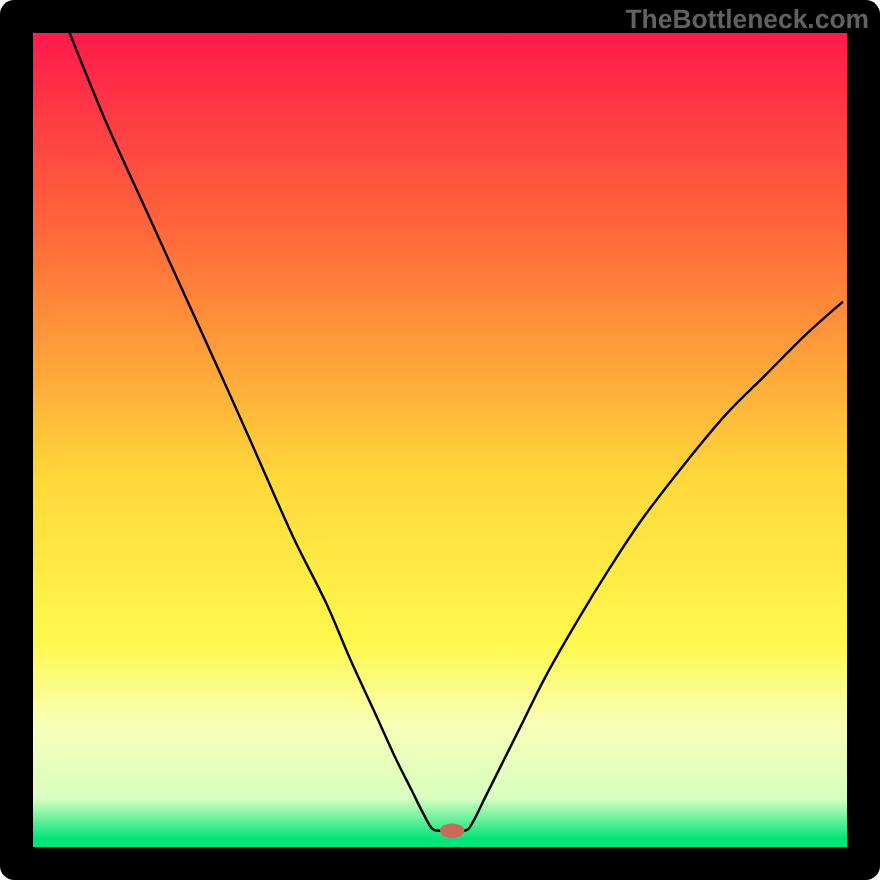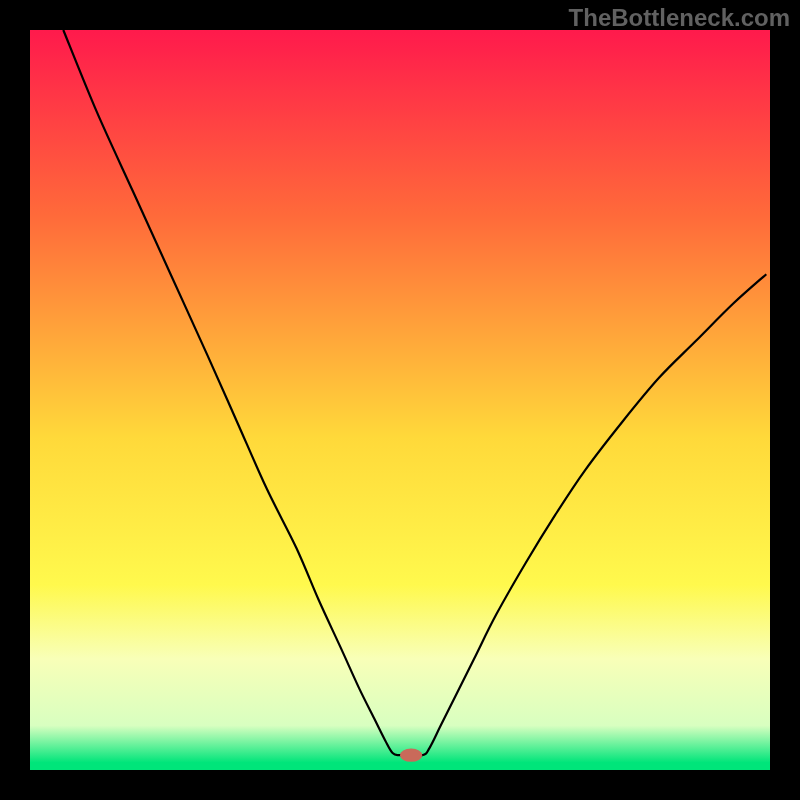--- a/index.html
+++ b/index.html
@@ -7,20 +7,21 @@
     padding: 0;
     width: 800px;
     height: 800px;
     overflow: hidden;
   }
   .chart-container {
     position: relative;
     width: 800px;
     height: 800px;
     background: #000;
+    border-radius: 13px;
   }
   .watermark {
     position: absolute;
     top: 4px;
     right: 10px;
     font-family: Arial, Helvetica, sans-serif;
     font-size: 24px;
     font-weight: 600;
     color: #616161;
     z-index: 10;

